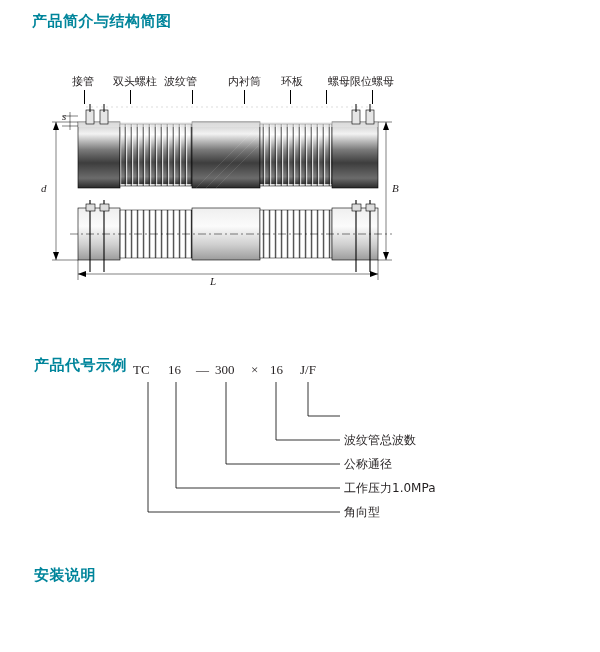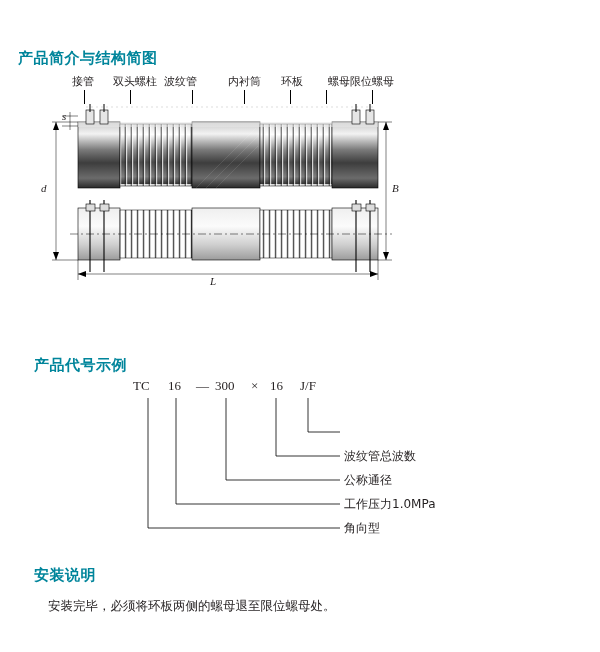--- a/index.html
+++ b/index.html
@@ -12,21 +12,21 @@
     overflow:hidden;
   }
   .section-title{
     position:absolute;
     font-size:15px;
     font-weight:bold;
     color:#00859b;
     letter-spacing:0.5px;
     white-space:nowrap;
   }
-  #title-1{left:18px;top:12px;margin-top:37px;}
+  #title-1{left:32px;top:12px;}
   #title-2{left:34px;top:356px;}
   #title-3{left:34px;top:566px;}
 
   
   #diagram{
     position:absolute;left:0;top:60px;width:526px;height:230px;
   }
   .lbl{
     position:absolute;
     font-size:11px;
@@ -36,21 +36,21 @@
   .dim{
     position:absolute;
     font-size:11px;
     font-style:italic;
     font-family:"Liberation Serif","DejaVu Serif",serif;
   }
   .vline{position:absolute;width:1px;background:#000;}
 
   
   #code{
-    position:absolute;left:0;top:378px;width:512px;height:170px;
+    position:absolute;left:0;top:362px;width:512px;height:170px;
   }
   .code-token{
     position:absolute;
     font-size:13px;
     font-family:"Liberation Serif","DejaVu Serif",serif;
     white-space:nowrap;
   }
   .code-desc{
     position:absolute;
     font-size:12px;
@@ -231,14 +231,13 @@
     <line x1="148" y1="150" x2="340" y2="150" stroke="#000" stroke-width="0.8"></line>
   </svg>
 
   <div class="code-desc" style="left:344px;top:70px;">波纹管总波数</div>
   <div class="code-desc" style="left:344px;top:94px;">公称通径</div>
   <div class="code-desc" style="left:344px;top:118px;">工作压力1.0MPa</div>
   <div class="code-desc" style="left:344px;top:142px;">角向型</div>
 </div>
 
 <div id="notes">
-  <div>安装完毕，必须将环板两侧的螺母退至限位螺母处。</div>
 </div>
 
 </body></html>

